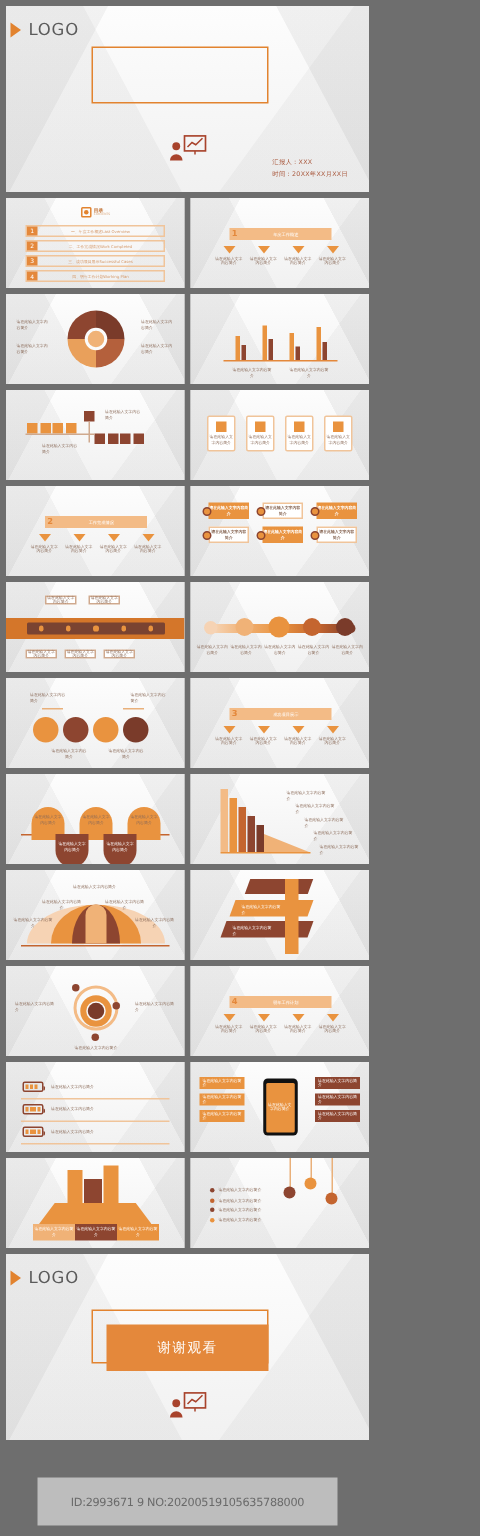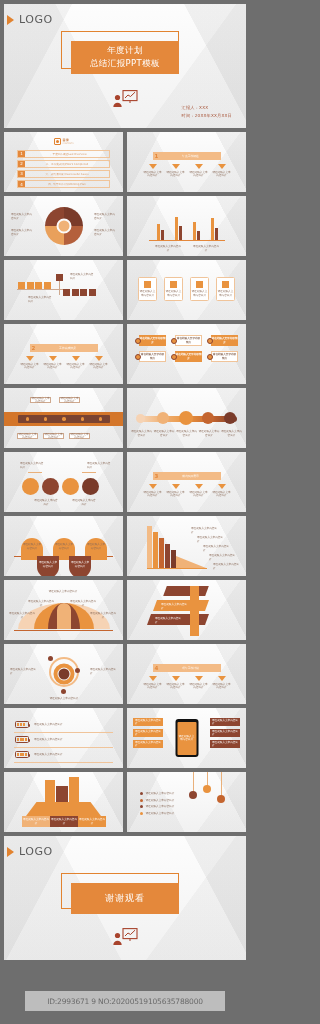--- a/index.html
+++ b/index.html
@@ -141,41 +141,37 @@
 
   
   .hang{position:absolute;width:.5px;background:#e9b07a;}
   .hang-dot{position:absolute;border-radius:50%;}
   .bullet-row{display:flex;align-items:center;gap:2.5px;margin-bottom:3px;}
   .bullet{width:3.2px;height:3.2px;border-radius:50%;}
 
   
   .wm{position:absolute;left:0;bottom:0;width:250px;height:46px;z-index:50;pointer-events:none;
       display:flex;align-items:center;justify-content:center;}
-  .wm-band{width:200px;height:20px;background:rgba(255,255,255,.55);display:flex;align-items:center;justify-content:center;}
+  .wm-band{width:200px;height:32px;background:rgba(255,255,255,.55);display:flex;align-items:center;justify-content:center;}
   .wm-id{font-size:7.5px;color:#6a6a6a;letter-spacing:-.2px;white-space:nowrap;font-family:"DejaVu Sans",sans-serif;}
   .wm-ghost{position:absolute;left:0;bottom:2px;width:250px;text-align:center;font-size:17px;color:rgba(120,120,120,.30);letter-spacing:1px;white-space:nowrap;}
 </style>
 </head>
 <body>
 
 <div class="sheet">
 
   <div class="slide wide" id="titleSlide">
     <div class="logo-row">
       <span class="logo-tri"></span>
       <span class="logo-txt">LOGO</span>
     </div>
 
     <div class="title-box-wrap">
       <div class="tb-frame"></div>
-      <div class="tb-fill">
-        <span class="tb-l1">年度计划</span>
-        <span class="tb-l2">总结汇报PPT模板</span>
-      </div>
     </div>
 
     <div class="presenter-icon">
       <svg width="26" height="18" viewBox="0 0 26 18">
         <rect x="11" y="0.6" width="14" height="10" fill="none" stroke="#a8432c" stroke-width="1.1"></rect>
         <polyline points="13,8 16,5 18.5,6.5 23,2.2" fill="none" stroke="#a8432c" stroke-width="1"></polyline>
         <line x1="18" y1="10.6" x2="18" y2="13" stroke="#a8432c" stroke-width="1"></line>
         <circle cx="5.5" cy="7.5" r="2.6" fill="#a8432c"></circle>
         <path d="M1.3 17 a4.2 4.2 0 0 1 8.4 0 z" fill="#a8432c"></path>
       </svg>

